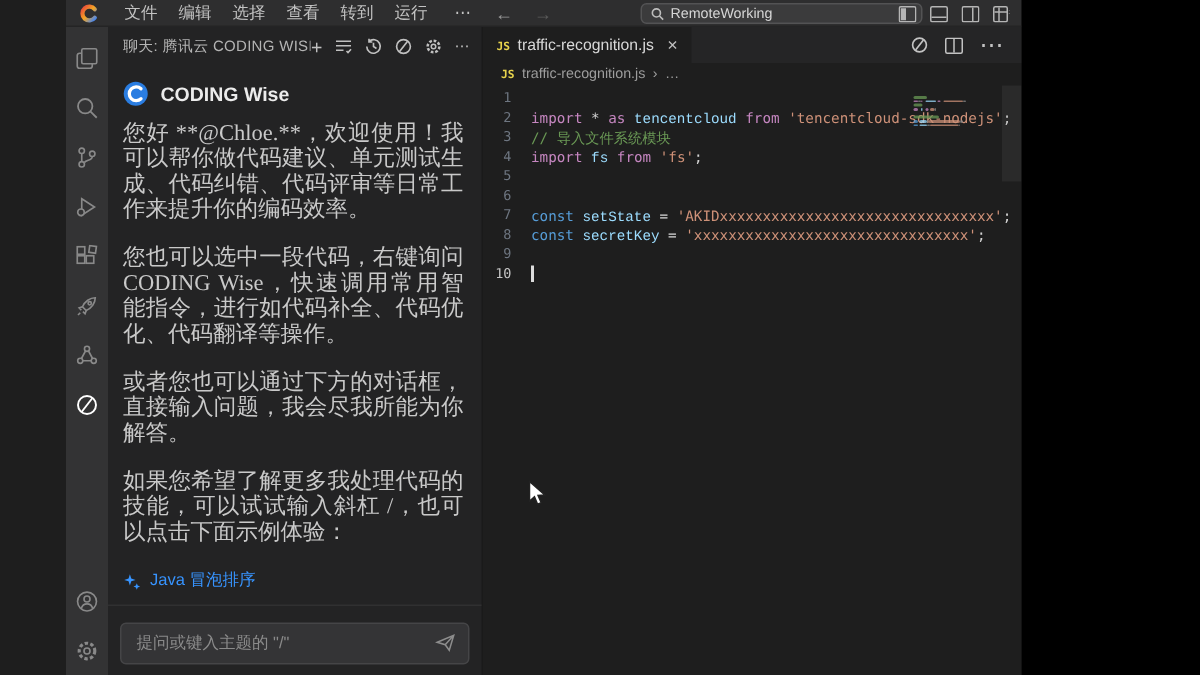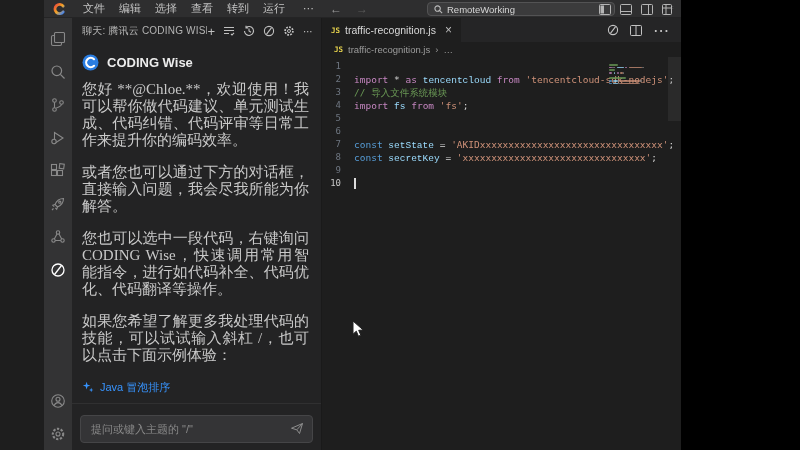--- a/index.html
+++ b/index.html
@@ -35,21 +35,21 @@
   
   .sidebar{ width:250px; background:#232324; flex:none; display:flex; flex-direction:column; border-right:1px solid #1a1a1a; }
   .chat-header{ height:26px; display:flex; align-items:center; padding:0 8px 0 10px; font-size:10px; color:#b4b4b4; }
   .chat-header .hdr-title{ white-space:nowrap; overflow:hidden; letter-spacing:0.2px; }
   .hdr-icons{ margin-left:auto; display:flex; align-items:center; gap:8px; color:#c0c0c0; }
   .hdr-icons > span{ display:flex; align-items:center; }
   .chat-body{ flex:1; padding:4px 12px 0 10px; overflow:hidden; }
   .assistant-row{ display:flex; align-items:center; gap:8px; margin:6px 0 10px 0; }
   .assistant-name{ font-size:13px; font-weight:bold; color:#ececec; }
   .chat-p{ font-size:15px; line-height:17px; color:#c9c9c9; margin-bottom:15px; text-align:justify;font-family:Liberation Serif, serif; }
-  .example-link{ display:flex; align-items:center; gap:6px; font-size:11px; color:#3794ff; margin-bottom:8px; height:14px;margin-top:16px; }
+  .example-link{ display:flex; align-items:flex-end; gap:6px; font-size:11px; color:#3794ff; margin-bottom:8px; height:14px;margin-top:16px; }
   .chat-input-wrap{ padding:11px 8px 7px 8px; border-top:1px solid #303031; }
   .chat-input{
     width:100%; height:28px; background:#343436; border:1px solid #454547; border-radius:4px;
     color:#cccccc; font-size:11px; padding:0 28px 0 10px; outline:none;
     font-family:"Liberation Sans","DejaVu Sans",sans-serif; position:relative;
   }
   .chat-input::placeholder{ color:#8a8a8a; }
   .input-holder{ position:relative; }
   .send-icon{ position:absolute; right:9px; top:7px; color:#8d8d8d; }
   
@@ -256,22 +256,22 @@
           <span>
             <svg width="17" height="17" viewBox="0 0 17 17">
                 <circle cx="8.5" cy="8.5" r="8" fill="#2a7de1"></circle>
                 <path d="M12 5.2 A4.6 4.6 0 1 0 12 11.8" stroke="#ffffff" stroke-width="2.2" fill="none" stroke-linecap="round"></path>
               </svg>
           </span>
           <span class="assistant-name">CODING Wise</span>
         </div>
         <div>
             <div class="chat-p">您好 **@Chloe.**，欢迎使用！我可以帮你做代码建议、单元测试生成、代码纠错、代码评审等日常工作来提升你的编码效率。</div>
+            <div class="chat-p">您也可以选中一段代码，右键询问 CODING Wise，快速调用常用智能指令，进行如代码补全、代码优化、代码翻译等操作。</div>
             <div class="chat-p">或者您也可以通过下方的对话框，直接输入问题，我会尽我所能为你解答。</div>
-            <div class="chat-p">您也可以选中一段代码，右键询问 CODING Wise，快速调用常用智能指令，进行如代码补全、代码优化、代码翻译等操作。</div>
             <div class="chat-p">如果您希望了解更多我处理代码的技能，可以试试输入斜杠 /，也可以点击下面示例体验：</div>
           </div>
         <div>
             <div class="example-link">
               <span>
   <svg width="12" height="12" viewBox="0 0 12 12" fill="#3794ff">
     <path d="M4.6 0.8 L5.5 3.7 L8.4 4.6 L5.5 5.5 L4.6 8.4 L3.7 5.5 L0.8 4.6 L3.7 3.7 Z"></path>
     <path d="M9.2 6.8 L9.8 8.4 L11.4 9 L9.8 9.6 L9.2 11.2 L8.6 9.6 L7 9 L8.6 8.4 Z"></path>
   </svg>
 </span>

